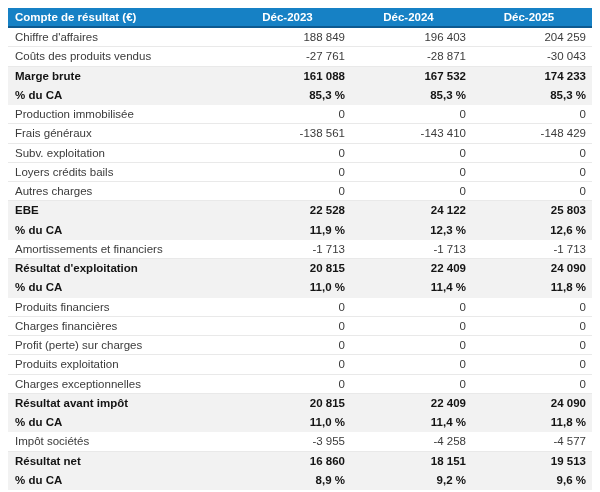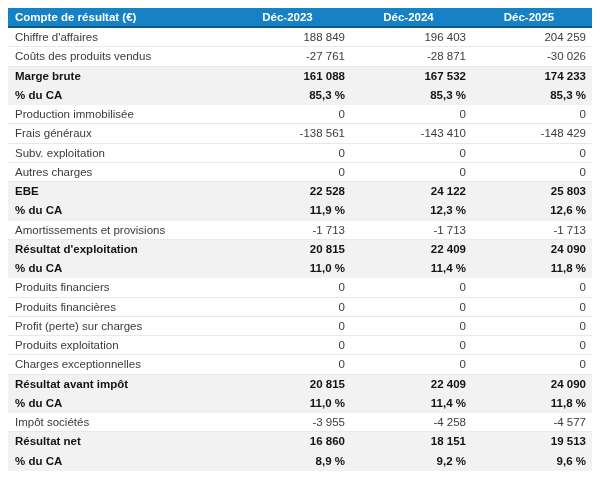--- a/index.html
+++ b/index.html
@@ -95,21 +95,21 @@
         <tr class="normal">
     <td class="label">Chiffre d'affaires</td>
     <td class="num">188 849</td>
     <td class="num">196 403</td>
     <td class="num">204 259</td>
   </tr>
         <tr class="normal">
     <td class="label">Coûts des produits vendus</td>
     <td class="num">-27 761</td>
     <td class="num">-28 871</td>
-    <td class="num">-30 026</td>
+    <td class="num">-30 043</td>
   </tr>
         <tr class="emphasis">
     <td class="label">Marge brute</td>
     <td class="num">161 088</td>
     <td class="num">167 532</td>
     <td class="num">174 233</td>
   </tr>
         <tr class="emphasis">
     <td class="label">% du CA</td>
     <td class="num">85,3 %</td>
@@ -128,39 +128,45 @@
     <td class="num">-143 410</td>
     <td class="num">-148 429</td>
   </tr>
         <tr class="normal">
     <td class="label">Subv. exploitation</td>
     <td class="num">0</td>
     <td class="num">0</td>
     <td class="num">0</td>
   </tr>
         <tr class="normal">
+    <td class="label">Loyers crédits bails</td>
+    <td class="num">0</td>
+    <td class="num">0</td>
+    <td class="num">0</td>
+  </tr>
+        <tr class="normal">
     <td class="label">Autres charges</td>
     <td class="num">0</td>
     <td class="num">0</td>
     <td class="num">0</td>
   </tr>
         <tr class="emphasis">
     <td class="label">EBE</td>
     <td class="num">22 528</td>
     <td class="num">24 122</td>
     <td class="num">25 803</td>
   </tr>
         <tr class="emphasis">
     <td class="label">% du CA</td>
     <td class="num">11,9 %</td>
     <td class="num">12,3 %</td>
     <td class="num">12,6 %</td>
   </tr>
         <tr class="normal">
-    <td class="label">Amortissements et provisions</td>
+    <td class="label">Amortissements et financiers</td>
     <td class="num">-1 713</td>
     <td class="num">-1 713</td>
     <td class="num">-1 713</td>
   </tr>
         <tr class="emphasis">
     <td class="label">Résultat d'exploitation</td>
     <td class="num">20 815</td>
     <td class="num">22 409</td>
     <td class="num">24 090</td>
   </tr>
@@ -170,21 +176,21 @@
     <td class="num">11,4 %</td>
     <td class="num">11,8 %</td>
   </tr>
         <tr class="normal">
     <td class="label">Produits financiers</td>
     <td class="num">0</td>
     <td class="num">0</td>
     <td class="num">0</td>
   </tr>
         <tr class="normal">
-    <td class="label">Produits financières</td>
+    <td class="label">Charges financières</td>
     <td class="num">0</td>
     <td class="num">0</td>
     <td class="num">0</td>
   </tr>
         <tr class="normal">
     <td class="label">Profit (perte) sur charges</td>
     <td class="num">0</td>
     <td class="num">0</td>
     <td class="num">0</td>
   </tr>

